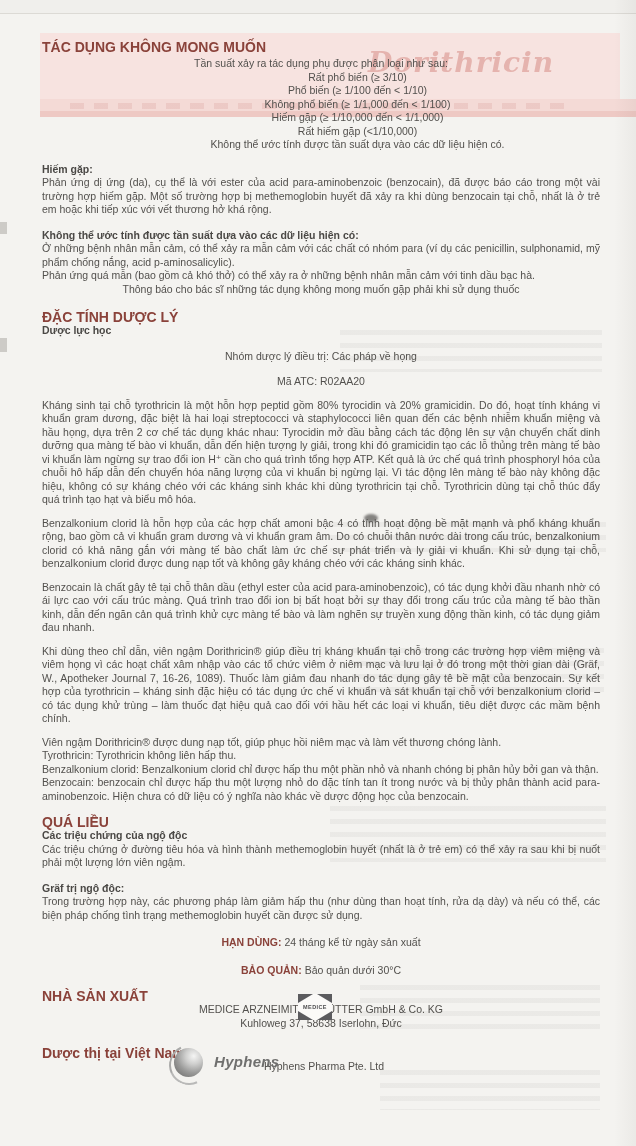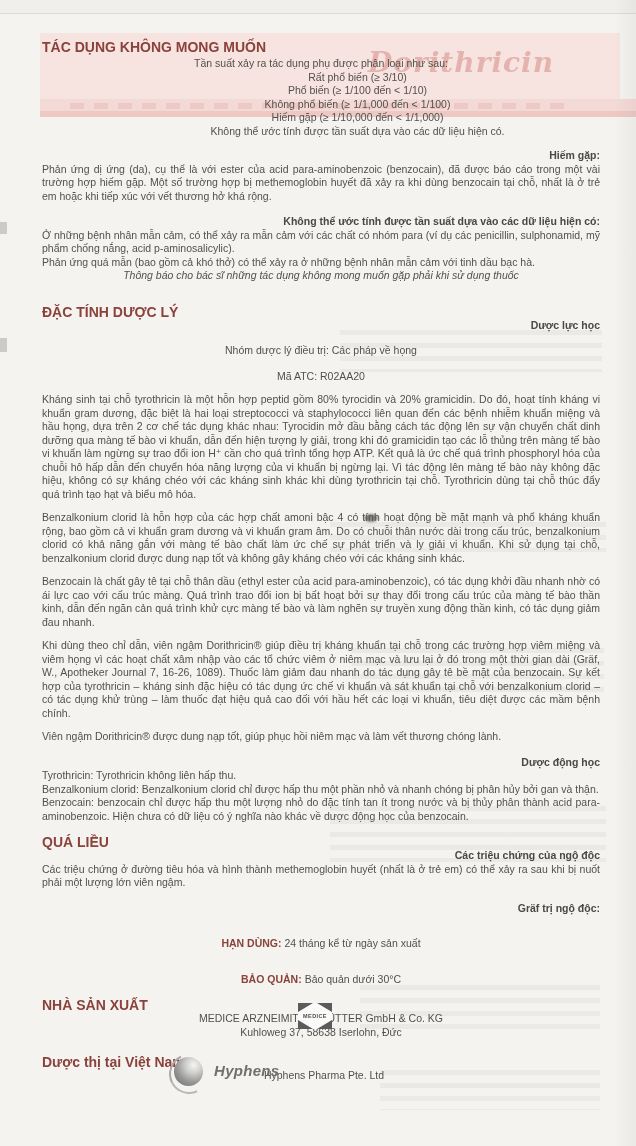--- a/index.html
+++ b/index.html
@@ -25,29 +25,29 @@
     font-family:"DejaVu Serif",serif;font-style:italic;font-weight:700;font-size:28px;
     color:rgba(212,132,124,0.5);filter:blur(0.6px);letter-spacing:1px;}
   
   .ghostline{position:absolute;background:repeating-linear-gradient(
       180deg,rgba(100,98,95,0.065) 0 5px,transparent 5px 13px);}
   .edge-mark{position:absolute;left:0;background:#b8b6b1;opacity:0.65;}
   .blot{position:absolute;background:rgba(40,38,36,0.55);border-radius:50%;filter:blur(1px);}
 
   .content{position:relative;padding:40px 36px 0 42px;box-sizing:border-box;width:636px;}
   .h-red{color:#8a423a;font-weight:700;font-size:14px;line-height:14px;}
-  .h-dark{color:#4a4845;font-weight:700;font-size:10.5px;line-height:13.5px;text-align:right;}
+  .h-dark{color:#4a4845;font-weight:700;font-size:10.5px;line-height:13.5px;}
   .body-text{font-size:10.5px;line-height:13.5px;text-align:justify;}
   .line{font-size:10.5px;line-height:13.5px;text-align:center;}
   .freq-list{padding-left:73px;}
-  .italic{font-style:italic;}
+  .italic{}
   .inline-label{color:#8a423a;font-weight:700;}
   .inline-value{margin-left:3px;}
   .mt3{margin-top:3px;} .mt10{margin-top:10px;} .mt11{margin-top:11px;}
-  .mt12{margin-top:12px;} .mt14{margin-top:22px;} .mt16{margin-top:16px;}
+  .mt12{margin-top:12px;} .mt14{margin-top:14px;} .mt16{margin-top:16px;}
 
   
   .mfg-row{position:relative;}
   .medice-logo{position:absolute;left:256px;top:5px;width:34px;height:26px;background:#fbfaf8;}
   .medice-logo .tl,.medice-logo .tr,.medice-logo .bl,.medice-logo .br{position:absolute;width:0;height:0;}
   .medice-logo .tl{top:0;left:0;border-top:9px solid #5b5b5e;border-right:15px solid transparent;}
   .medice-logo .tr{top:0;right:0;border-top:9px solid #5b5b5e;border-left:15px solid transparent;}
   .medice-logo .bl{bottom:0;left:0;border-bottom:9px solid #5b5b5e;border-right:15px solid transparent;}
   .medice-logo .br{bottom:0;right:0;border-bottom:9px solid #5b5b5e;border-left:15px solid transparent;}
   .medice-logo .band{position:absolute;top:9px;left:0;width:34px;height:8px;background:#fbfaf8;
@@ -88,20 +88,21 @@
 
 <div class="content">
 
   <div class="h-red">TÁC DỤNG KHÔNG MONG MUỐN</div>
   <div class="line mt3">Tần suất xảy ra tác dụng phụ được phân loại như sau:</div>
   <div class="freq-list">
     <div class="line">Rất phổ biến (≥ 3/10)</div>
     <div class="line">Phổ biến (≥ 1/100 đến &lt; 1/10)</div>
     <div class="line">Không phổ biến (≥ 1/1,000 đến &lt; 1/100)</div>
     <div class="line">Hiếm gặp (≥ 1/10,000 đến &lt; 1/1,000)</div>
+    <div class="line">Rất hiếm gặp (&lt;1/10,000)</div>
     <div class="line">Không thể ước tính được tần suất dựa vào các dữ liệu hiện có.</div>
   </div>
 
   <div class="h-dark mt11">Hiếm gặp:</div>
   <div class="body-text">Phản ứng dị ứng (da), cụ thể là với ester của acid para-aminobenzoic (benzocain), đã được báo cáo trong một vài trường hợp hiếm gặp. Một số trường hợp bị methemoglobin huyết đã xảy ra khi dùng benzocain tại chỗ, nhất là ở trẻ em hoặc khi tiếp xúc với vết thương hở khá rộng.</div>
 
   <div class="h-dark mt12">Không thể ước tính được tần suất dựa vào các dữ liệu hiện có:</div>
   <div class="body-text">Ở những bệnh nhân mẫn cảm, có thể xảy ra mẫn cảm với các chất có nhóm para (ví dụ các penicillin, sulphonamid, mỹ phẩm chống nắng, acid p-aminosalicylic).</div>
   <div class="body-text">Phản ứng quá mẫn (bao gồm cả khó thở) có thể xảy ra ở những bệnh nhân mẫn cảm với tinh dầu bạc hà.</div>
   <div class="line italic">Thông báo cho bác sĩ những tác dụng không mong muốn gặp phải khi sử dụng thuốc</div>
@@ -109,29 +110,29 @@
   <div class="h-red mt14">ĐẶC TÍNH DƯỢC LÝ</div>
   <div class="h-dark">Dược lực học</div>
   <div class="line mt12">Nhóm dược lý điều trị: Các pháp về họng</div>
   <div class="line mt12">Mã ATC: R02AA20</div>
   <div class="body-text mt10">Kháng sinh tại chỗ tyrothricin là một hỗn hợp peptid gồm 80% tyrocidin và 20% gramicidin. Do đó, hoạt tính kháng vi khuẩn gram dương, đặc biệt là hai loại streptococci và staphylococci liên quan đến các bệnh nhiễm khuẩn miệng và hầu họng, dựa trên 2 cơ chế tác dụng khác nhau: Tyrocidin mở đầu bằng cách tác động lên sự vận chuyển chất dinh dưỡng qua màng tế bào vi khuẩn, dẫn đến hiện tượng ly giải, trong khi đó gramicidin tạo các lỗ thủng trên màng tế bào vi khuẩn làm ngừng sự trao đổi ion H⁺ cần cho quá trình tổng hợp ATP. Kết quả là ức chế quá trình phosphoryl hóa của chuỗi hô hấp dẫn đến chuyển hóa năng lượng của vi khuẩn bị ngừng lại. Vì tác động lên màng tế bào này không đặc hiệu, không có sự kháng chéo với các kháng sinh khác khi dùng tyrothricin tại chỗ. Tyrothricin dùng tại chỗ thúc đẩy quá trình tạo hạt và biểu mô hóa.</div>
   <div class="body-text mt10">Benzalkonium clorid là hỗn hợp của các hợp chất amoni bậc 4 có tính hoạt động bề mặt mạnh và phổ kháng khuẩn rộng, bao gồm cả vi khuẩn gram dương và vi khuẩn gram âm. Do có chuỗi thân nước dài trong cấu trúc, benzalkonium clorid có khả năng gắn với màng tế bào chất làm ức chế sự phát triển và ly giải vi khuẩn. Khi sử dụng tại chỗ, benzalkonium clorid được dung nạp tốt và không gây kháng chéo với các kháng sinh khác.</div>
   <div class="body-text mt10">Benzocain là chất gây tê tại chỗ thân dầu (ethyl ester của acid para-aminobenzoic), có tác dụng khởi đầu nhanh nhờ có ái lực cao với cấu trúc màng. Quá trình trao đổi ion bị bất hoạt bởi sự thay đổi trong cấu trúc của màng tế bào thần kinh, dẫn đến ngăn cản quá trình khử cực màng tế bào và làm nghẽn sự truyền xung động thần kinh, có tác dụng giảm đau nhanh.</div>
   <div class="body-text mt10">Khi dùng theo chỉ dẫn, viên ngậm Dorithricin® giúp điều trị kháng khuẩn tại chỗ trong các trường hợp viêm miệng và viêm họng vì các hoạt chất xâm nhập vào các tổ chức viêm ở niêm mạc và lưu lại ở đó trong một thời gian dài (Gräf, W., Apotheker Journal 7, 16-26, 1089). Thuốc làm giảm đau nhanh do tác dụng gây tê bề mặt của benzocain. Sự kết hợp của tyrothricin – kháng sinh đặc hiệu có tác dụng ức chế vi khuẩn và sát khuẩn tại chỗ với benzalkonium clorid – có tác dụng khử trùng – làm thuốc đạt hiệu quả cao đối với hầu hết các loại vi khuẩn, tiêu diệt được các mầm bệnh chính.</div>
   <div class="body-text mt10">Viên ngậm Dorithricin® được dung nạp tốt, giúp phục hồi niêm mạc và làm vết thương chóng lành.</div>
 
-  <div class="h-dark mt12">Dược động học</div>
   <div class="body-text">Tyrothricin: Tyrothricin không liên hấp thu.</div>
   <div class="body-text">Benzalkonium clorid: Benzalkonium clorid chỉ được hấp thu một phần nhỏ và nhanh chóng bị phân hủy bởi gan và thận.</div>
   <div class="body-text">Benzocain: benzocain chỉ được hấp thu một lượng nhỏ do đặc tính tan ít trong nước và bị thủy phân thành acid para-aminobenzoic. Hiện chưa có dữ liệu có ý nghĩa nào khác về dược động học của benzocain.</div>
 
   <div class="h-red mt12">QUÁ LIỀU</div>
   <div class="h-dark">Các triệu chứng của ngộ độc</div>
   <div class="body-text">Các triệu chứng ở đường tiêu hóa và hình thành methemoglobin huyết (nhất là ở trẻ em) có thể xảy ra sau khi bị nuốt phải một lượng lớn viên ngậm.</div>
   <div class="h-dark mt12">Gräf trị ngộ độc:</div>
+  <div class="body-text">Trong trường hợp này, các phương pháp làm giảm hấp thu (như dùng than hoạt tính, rửa dạ dày) và nếu có thể, các biện pháp chống tình trạng methemoglobin huyết cần được sử dụng.</div>
 
   <div class="line mt14">
     <span class="inline-label">HẠN DÙNG:</span><span class="inline-value">24 tháng kể từ ngày sản xuất</span>
   </div>
   <div class="line mt14">
     <span class="inline-label">BẢO QUẢN:</span><span class="inline-value">Bảo quản dưới 30°C</span>
   </div>
 
   <div class="mfg-row mt12">
     <div class="h-red">NHÀ SẢN XUẤT</div>

